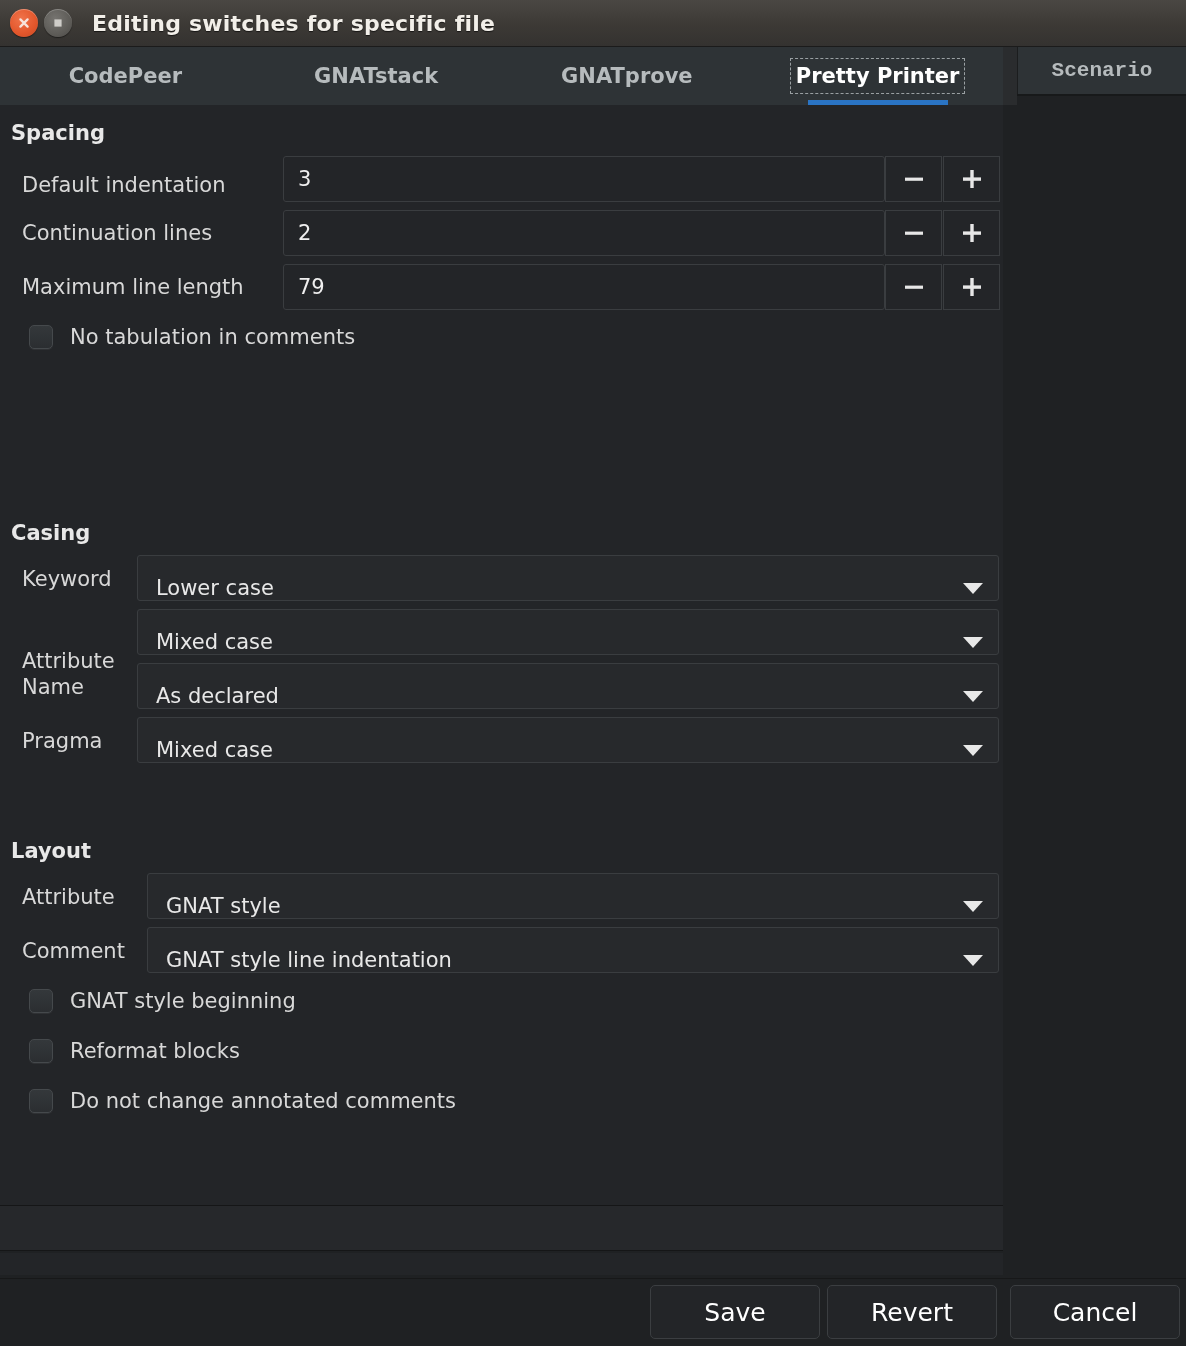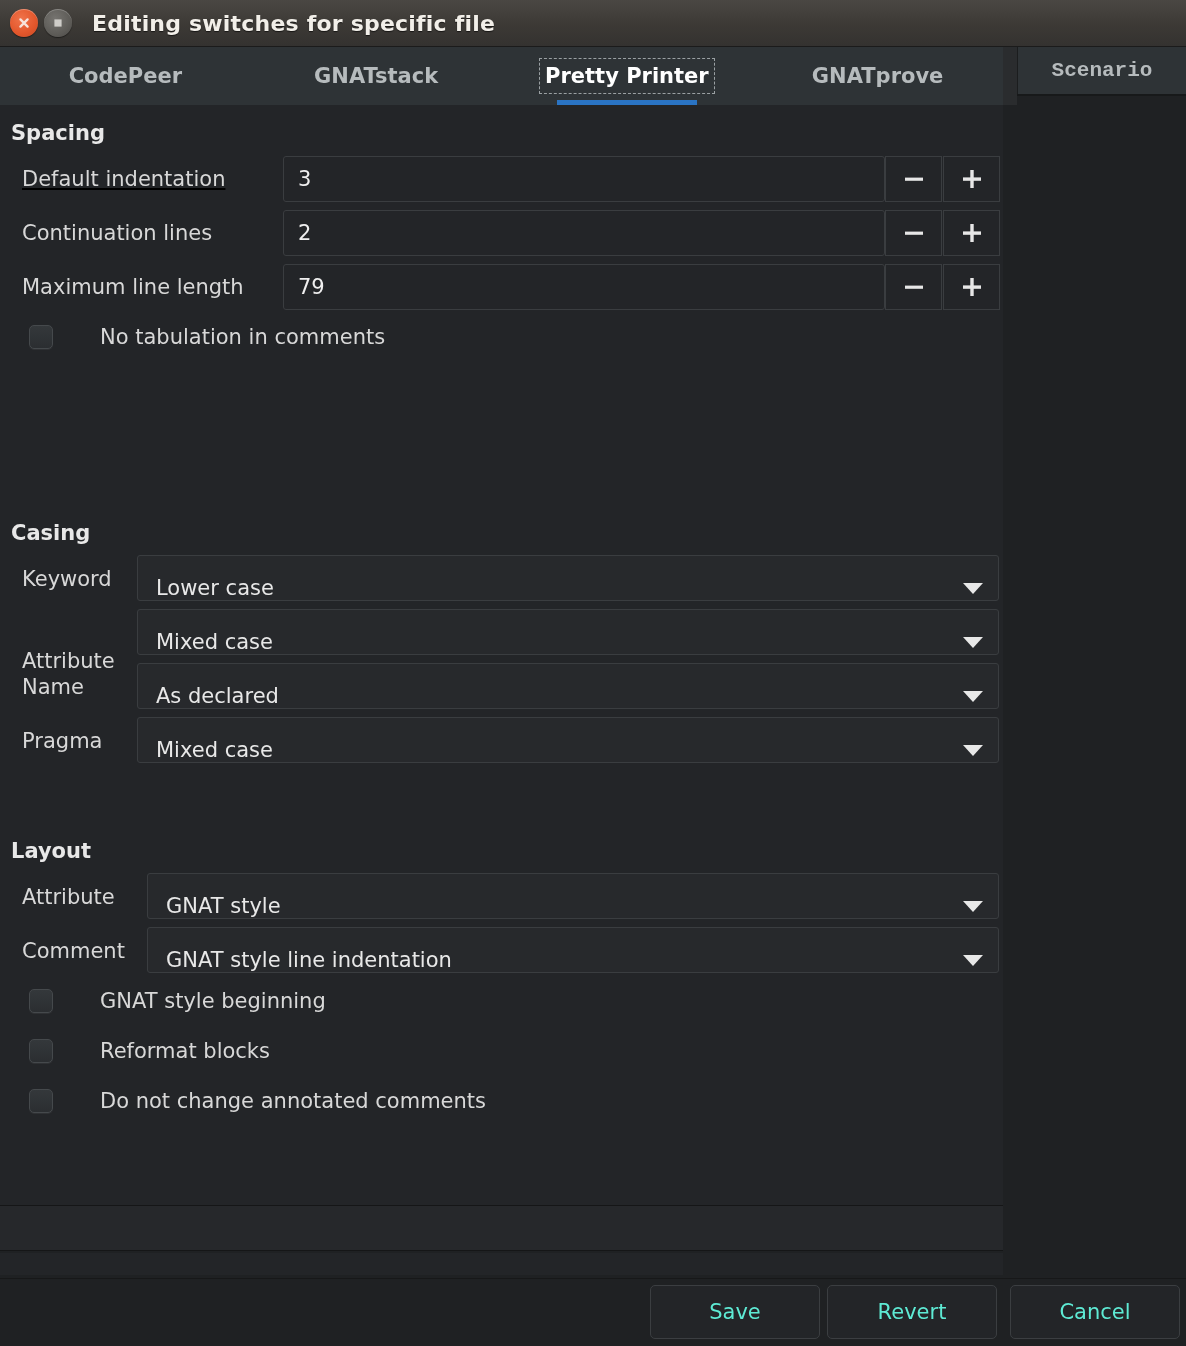--- a/index.html
+++ b/index.html
@@ -173,21 +173,20 @@
     justify-content: center;
   }
   .spin-btn svg { display: block; }
 
   
   .cb-row {
     position: absolute;
     display: flex;
     align-items: center;
     height: 28px;
-    gap: 30px;
   }
   .cb-box {
     width: 24px; height: 24px;
     border-radius: 5px;
     background: linear-gradient(to bottom, #34383b 0%, #2b2e31 100%);
     border: 1px solid #45494c;
     box-shadow: 0 1px 0 rgba(255,255,255,.06);
     flex: none;
   }
   .cb-label {
@@ -244,22 +243,22 @@
     background: #1f2123;
     border-top: 1px solid #171819;
   }
   .dlg-btn {
     position: absolute;
     top: 6px;
     height: 54px;
     background: #232528;
     border: 1px solid #3b3e41;
     border-radius: 5px;
-    color: #5eead4;
-    font-size: 21px;
+    color: #ffffff;
+    font-size: 25px;
     display: flex;
     align-items: center;
     justify-content: center;
     font-family: "DejaVu Sans", sans-serif;
   }
 </style>
 </head>
 <body>
 
 <div class="titlebar">
@@ -280,40 +279,40 @@
   <div class="title-text">Editing switches for specific file</div>
 </div>
 
 <div class="tabstrip">
   <div class="tab">
     <span class="tab-label">CodePeer</span>
   </div>
   <div class="tab">
     <span class="tab-label">GNATstack</span>
   </div>
+  <div class="tab">
+    <span class="tab-label">GNATprove</span>
+  </div>
   <div class="tab active">
     <span class="tab-label">Pretty Printer</span>
-  </div>
-  <div class="tab">
-    <span class="tab-label">GNATprove</span>
   </div>
 </div>
 <div class="tabstrip-right-gap"></div>
 <div class="scenario-tab">
   <span>Scenario</span>
 </div>
 <div class="scenario-underline"></div>
 
 <div class="right-fill"></div>
 
 <div class="content">
 
   <div class="section-title" style="left:11px; top:16px;">Spacing</div>
 
-  <div class="spin-row" style="left:22px; top:51px;text-decoration:underline;">
+  <div class="spin-row" style="left:22px; top:57px;">
     <span class="spin-label">Default indentation</span>
   </div>
   <div class="spin-field" style="left:283px; top:51px; width:602px;">3</div>
   <div class="spin-btn" style="left:885px; top:51px;">
     <span>
       <svg width="26" height="26" viewBox="0 0 26 26">
           <rect x="4" y="11.6" width="18" height="3.2" fill="#e7e7e7"></rect>
         </svg>
     </span>
   </div>

